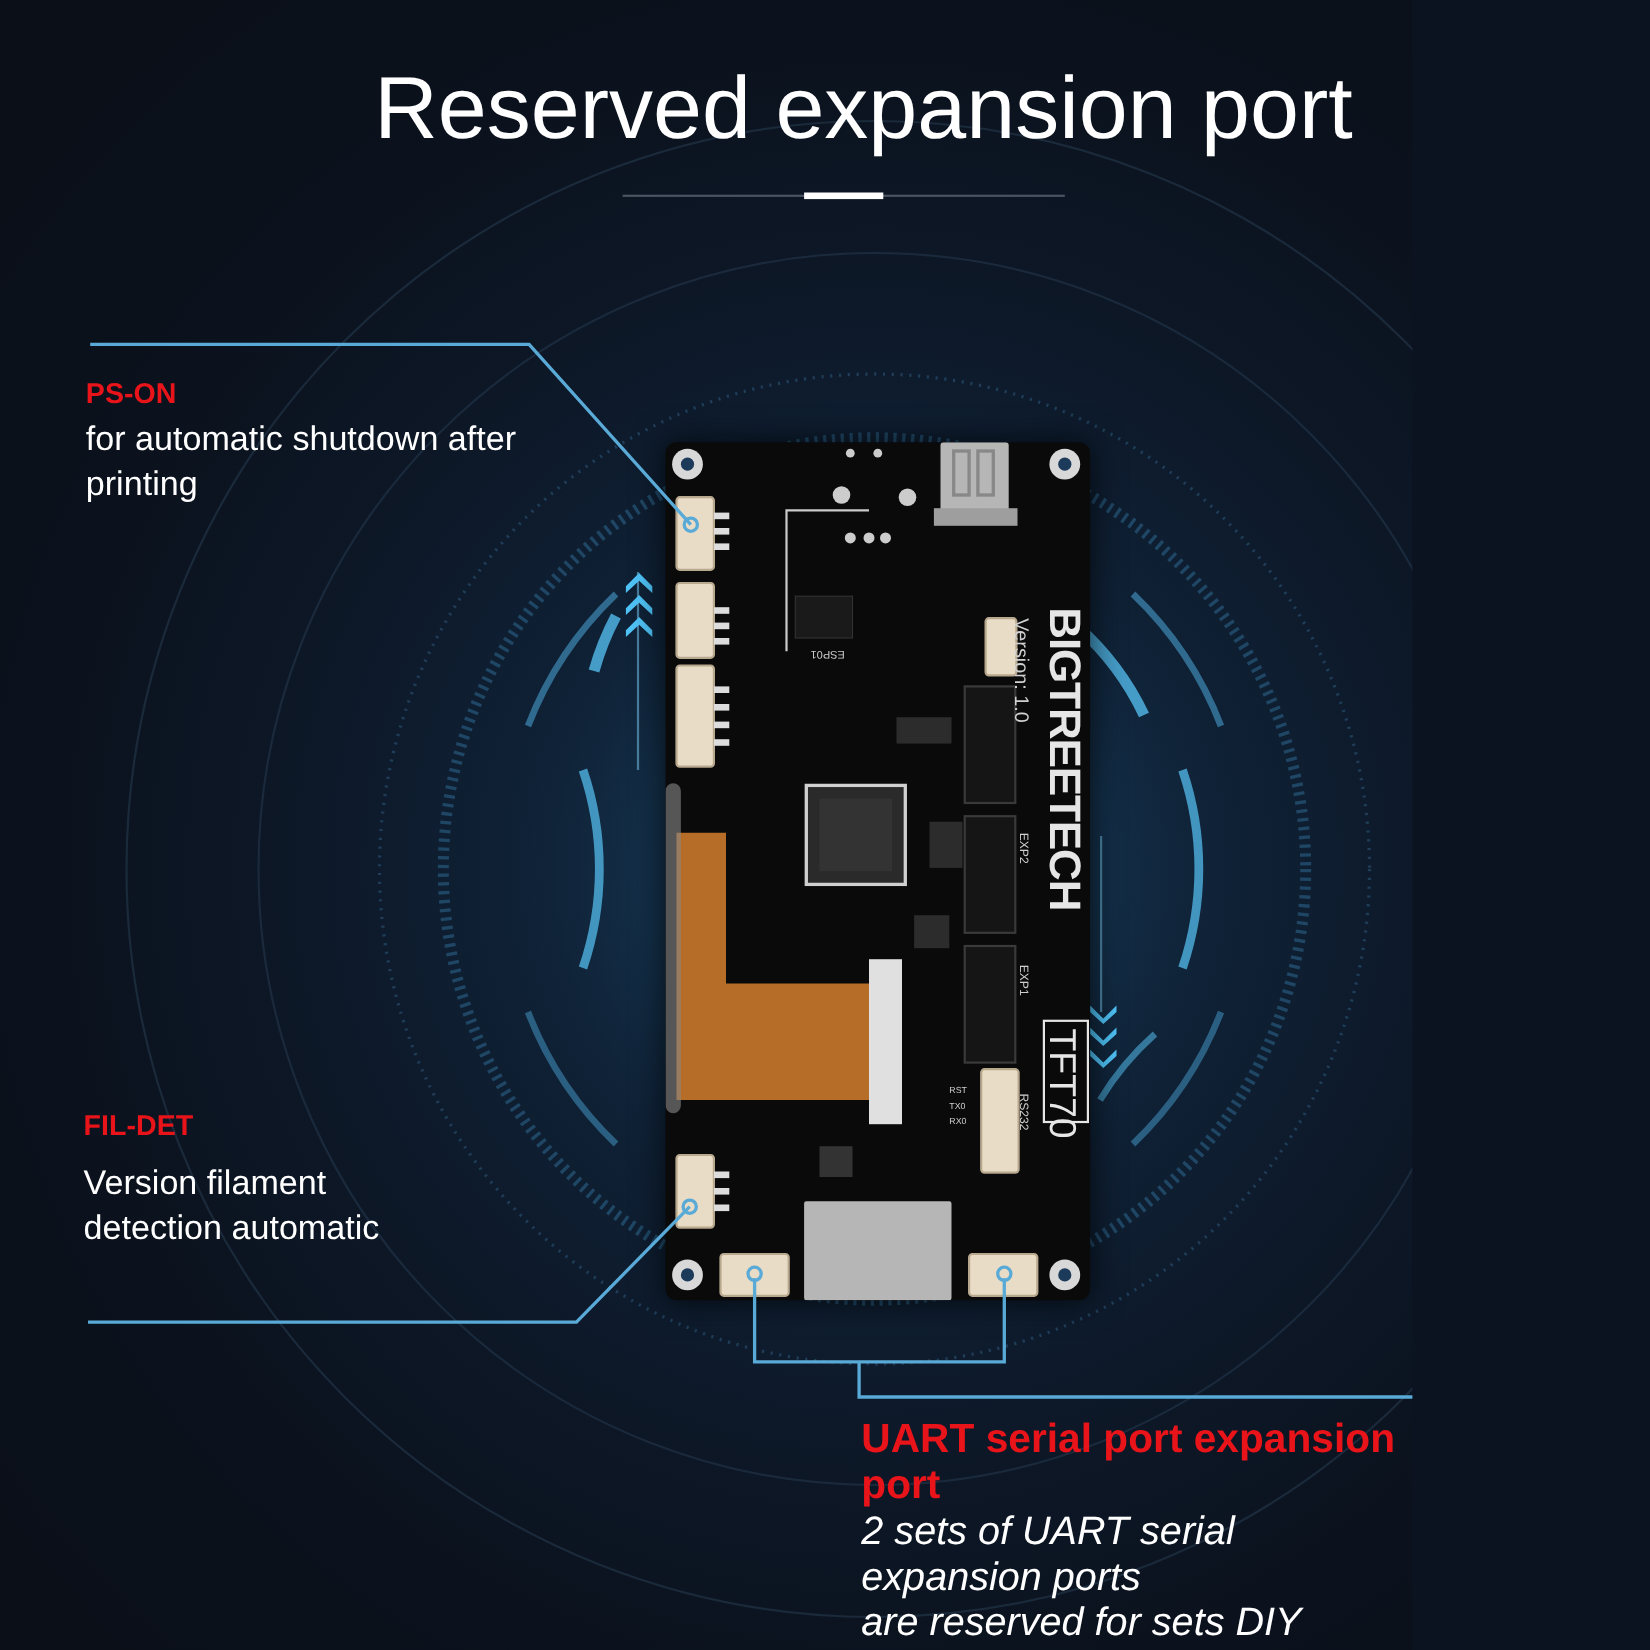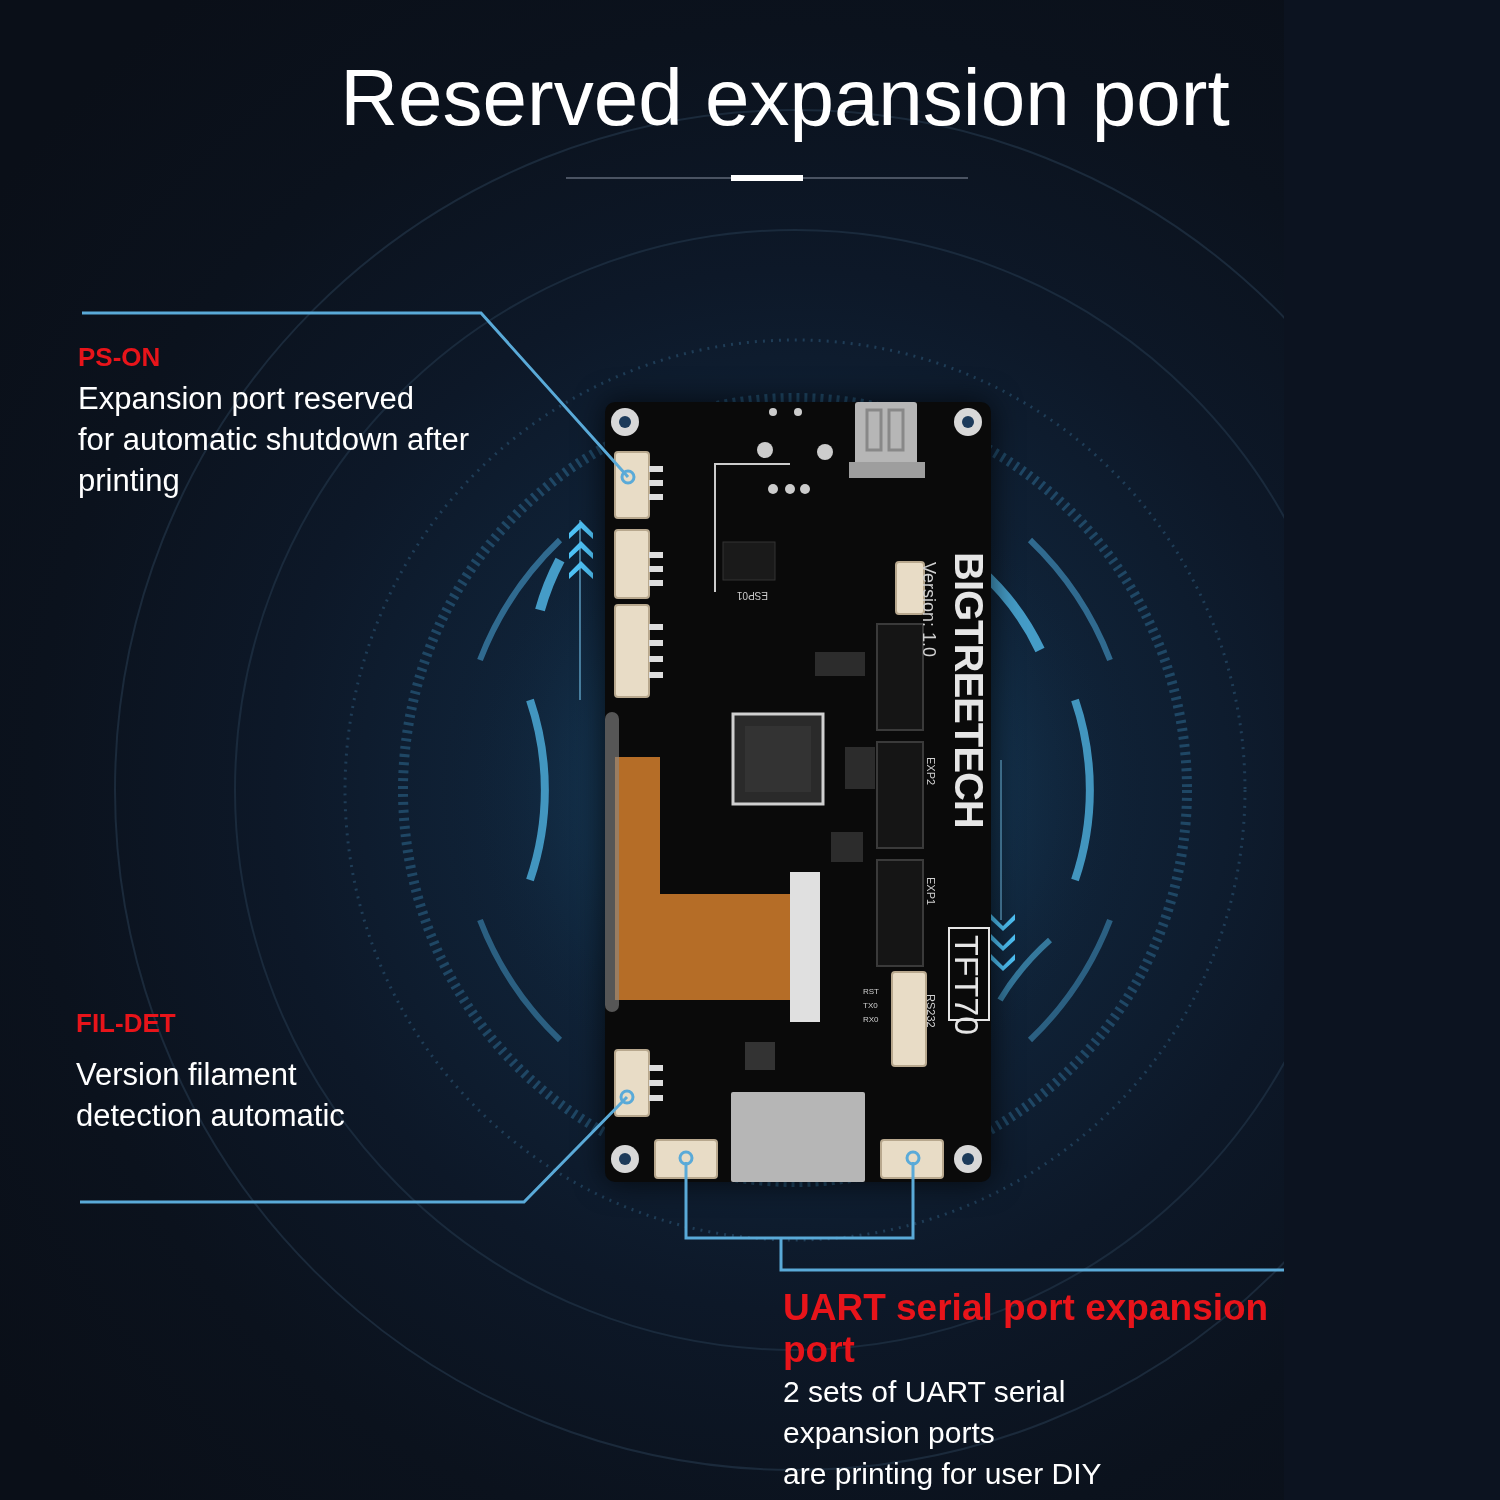--- a/index.html
+++ b/index.html
@@ -11,21 +11,21 @@
   .title-rule-accent{position:absolute;left:731px;top:175px;width:72px;height:6px;background:#ffffff;}
   .rings{position:absolute;left:0;top:0;width:1500px;height:1500px;}
   .callout{position:absolute;}
   .callout .heading{color:#e8141a;font-weight:700;font-size:26px;line-height:42px;}
   .callout .body{color:#ffffff;font-size:31px;line-height:41px;}
   .ps-on{left:78px;top:336px;}
   .fil-det{left:76px;top:1002px;}
   .fil-det .heading{margin-bottom:10px;}
   .uart{left:783px;top:1287px;}
   .uart .heading{font-size:37px;margin-bottom:0;}
-  .uart .body{font-size:30px;line-height:41px;}
+  .uart .body{font-size:36px;line-height:41px;font-style:italic;}
   .board{position:absolute;left:605px;top:402px;width:386px;height:780px;background:#0a0a0a;border-radius:10px;box-shadow:0 0 30px rgba(0,0,0,.7);}
   .leader{position:absolute;left:0;top:0;width:1500px;height:1500px;pointer-events:none;}
 </style>
 </head>
 <body>
 
 <div class="stage">
 
   <svg class="rings" viewBox="0 0 1500 1500">
     <defs>
@@ -182,36 +182,35 @@
       <polyline points="686,1162 686,1238 913,1238 913,1162"></polyline>
       <circle cx="686" cy="1158" r="6"></circle>
       <circle cx="913" cy="1158" r="6"></circle>
       <polyline points="781,1238 781,1270 1398,1270"></polyline>
     </g>
   </svg>
 
   <div class="callout ps-on">
     <div class="heading">PS-ON</div>
     <div class="body">
-      <div>Expansion port reserved</div>
       <div>for automatic shutdown after</div>
       <div>printing</div>
     </div>
   </div>
 
   <div class="callout fil-det">
     <div class="heading">FIL-DET</div>
     <div class="body">
       <div>Version filament</div>
       <div>detection automatic</div>
     </div>
   </div>
 
   <div class="callout uart">
     <div class="heading">UART serial port expansion port</div>
     <div class="body">
       <div>2 sets of UART serial</div>
       <div>expansion ports</div>
-      <div>are printing for user DIY</div>
+      <div>are reserved for sets DIY</div>
     </div>
   </div>
 
 </div>
 
 </body></html>

